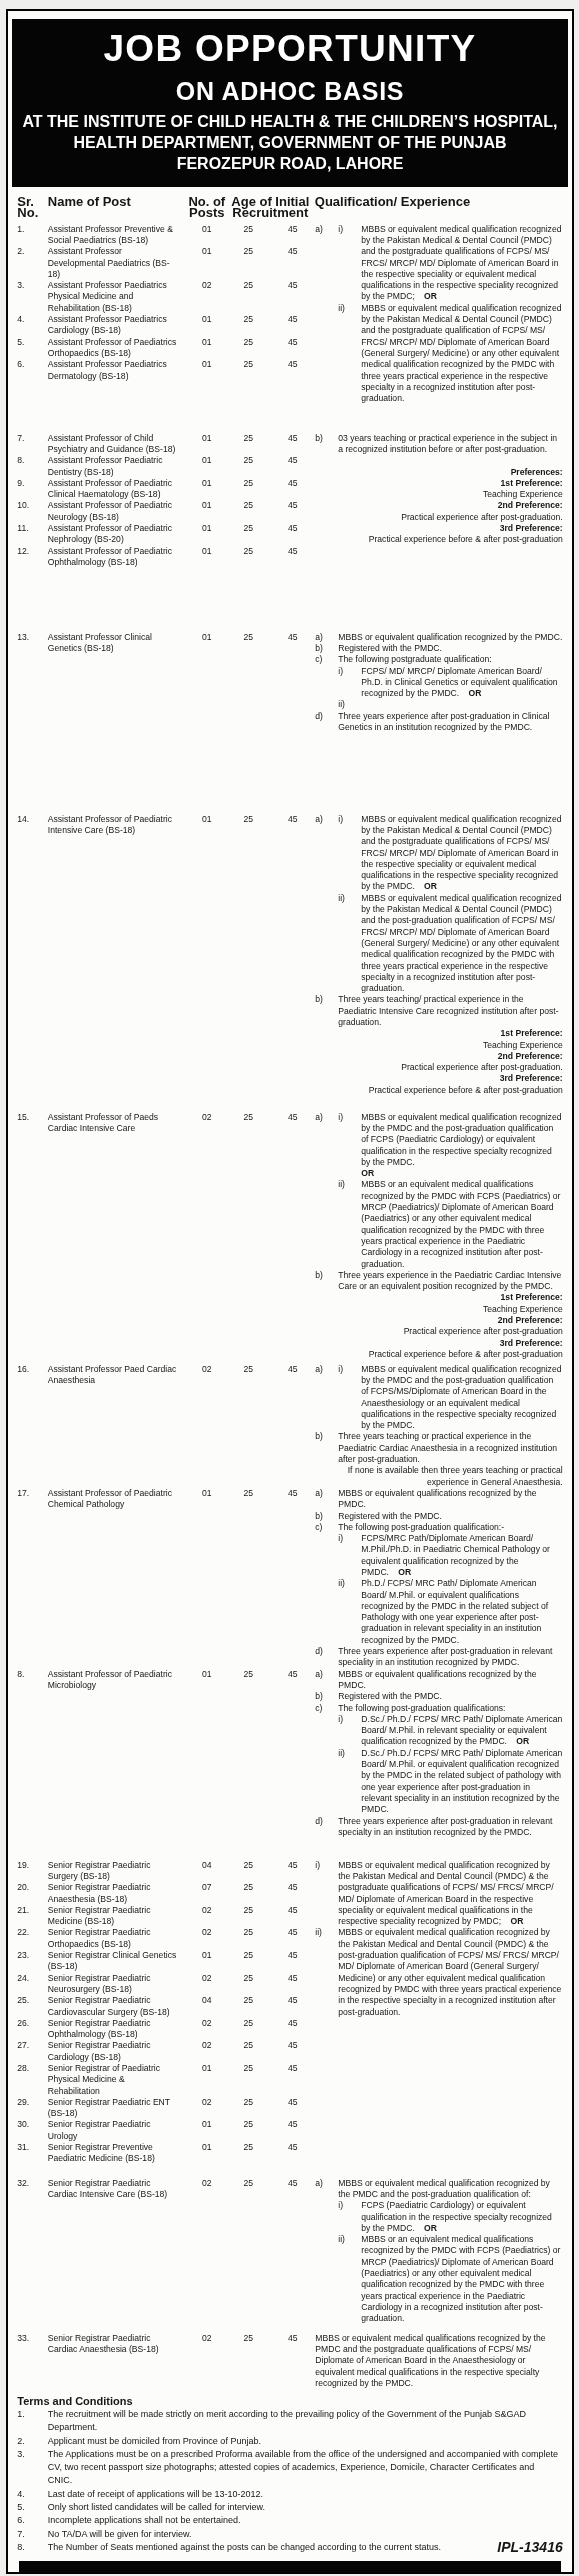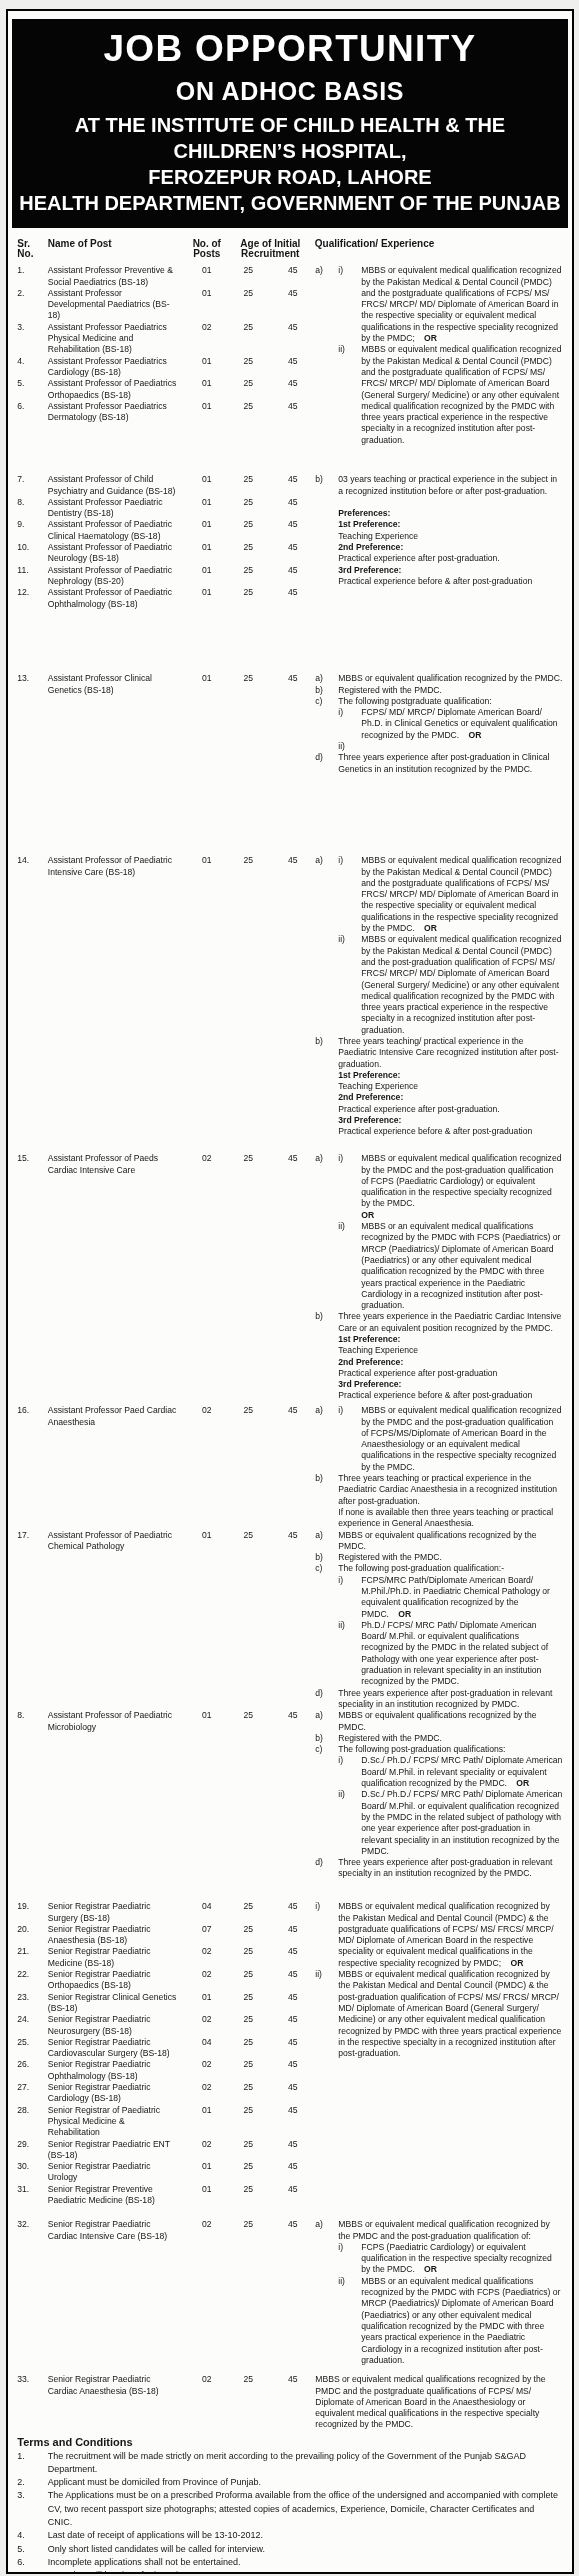--- a/index.html
+++ b/index.html
@@ -1,37 +1,37 @@
 <!DOCTYPE html>
 <html style="font-size:10.6px"><head>
 <meta charset="utf-8">
 <style>
   html,body{margin:0;padding:0;}
   body{width:580px;height:2576px;background:#efefed;font-family:"Liberation Sans","DejaVu Sans",sans-serif;color:#161616;position:relative;}
   .frame{position:absolute;left:6px;top:9px;width:568px;height:2565px;box-sizing:border-box;border:2.7px solid #030303;background:#fcfcfb;overflow:hidden;}
   .banner{background:#050505;color:#fff;margin:8px 4px 0 4px;text-align:center;padding:10.6px 4px 12px 4px;}
   .ad-title{font-size:37px;font-weight:bold;letter-spacing:1.3px;line-height:1.02;}
   .ad-subtitle{font-size:25px;font-weight:bold;letter-spacing:0.7px;margin-top:10.6px;line-height:1.05;}
-  .addr{font-size:20px;font-weight:bold;line-height:1.3;}
+  .addr{font-size:16px;font-weight:bold;line-height:1.3;}
   .addr-wrap{margin-top:8px;}
-  .thead{display:grid;grid-template-columns:30.5px 140px 38px 89px 1fr;padding:10.6px 9.3px 5.3px 9.3px;font-weight:bold;font-size:10px;line-height:10.6px;}
+  .thead{display:grid;grid-template-columns:30.5px 140px 38px 89px 1fr;padding:10.6px 9.3px 5.3px 9.3px;font-weight:bold;font-size:13px;line-height:10.6px;}
   .pre{white-space:pre-line;}
   .thead .center{text-align:center;}
   .tbody{padding:0 9.3px;}
   .grp{display:flex;align-items:flex-start;}
   .gposts{width:298px;flex:none;}
   .gqual{flex:1;min-width:0;font-size:8.6px;line-height:11.3px;}
   .prow{display:grid;grid-template-columns:30.5px 140px 38px 45px 44px;font-size:8.6px;line-height:11.3px;}
   .c-num{text-align:center;}
   .c-name{padding-right:9.3px;}
   .qi{display:flex;}
   .qm{flex:0 0 23px;}
   .qt{flex:1;min-width:0;}
   .lv1{padding-left:23px;}
-  .txt0{padding-left:23px;}
+  .txt0{padding-left:23px;text-align:right;}
   .txt1{padding-left:46px;}
   .plain{padding-left:0;}
   .b{font-weight:bold;}
   .gap{margin-top:11.3px;}
   .qor{font-weight:bold;margin-left:9.3px;font-style:normal;}
   .terms{padding:4px 9.3px 0 9.3px;}
   .terms-head{font-weight:bold;font-size:11px;line-height:13.3px;}
   .term{display:grid;grid-template-columns:30.5px 1fr auto;font-size:9px;line-height:13.3px;}
   .term .tx{padding-right:2.7px;}
   .ipl{font-style:italic;font-weight:bold;font-size:14px;align-self:end;padding-left:5.3px;}
@@ -41,22 +41,22 @@
 </head>
 <body>
 
 <div class="frame">
 
   <div class="banner">
     <div class="ad-title">JOB OPPORTUNITY</div>
     <div class="ad-subtitle">ON ADHOC BASIS</div>
     <div class="addr-wrap">
       <div class="addr">AT THE INSTITUTE OF CHILD HEALTH &amp; THE CHILDREN’S HOSPITAL,</div>
+      <div class="addr">HEALTH DEPARTMENT, GOVERNMENT OF THE PUNJAB</div>
       <div class="addr">FEROZEPUR ROAD, LAHORE</div>
-      <div class="addr">HEALTH DEPARTMENT, GOVERNMENT OF THE PUNJAB</div>
     </div>
   </div>
 
   <div class="thead">
     <div class="pre">Sr.
 No.</div>
     <div>Name of Post</div>
     <div class="pre center">No. of
 Posts</div>
     <div class="pre center">Age of Initial

